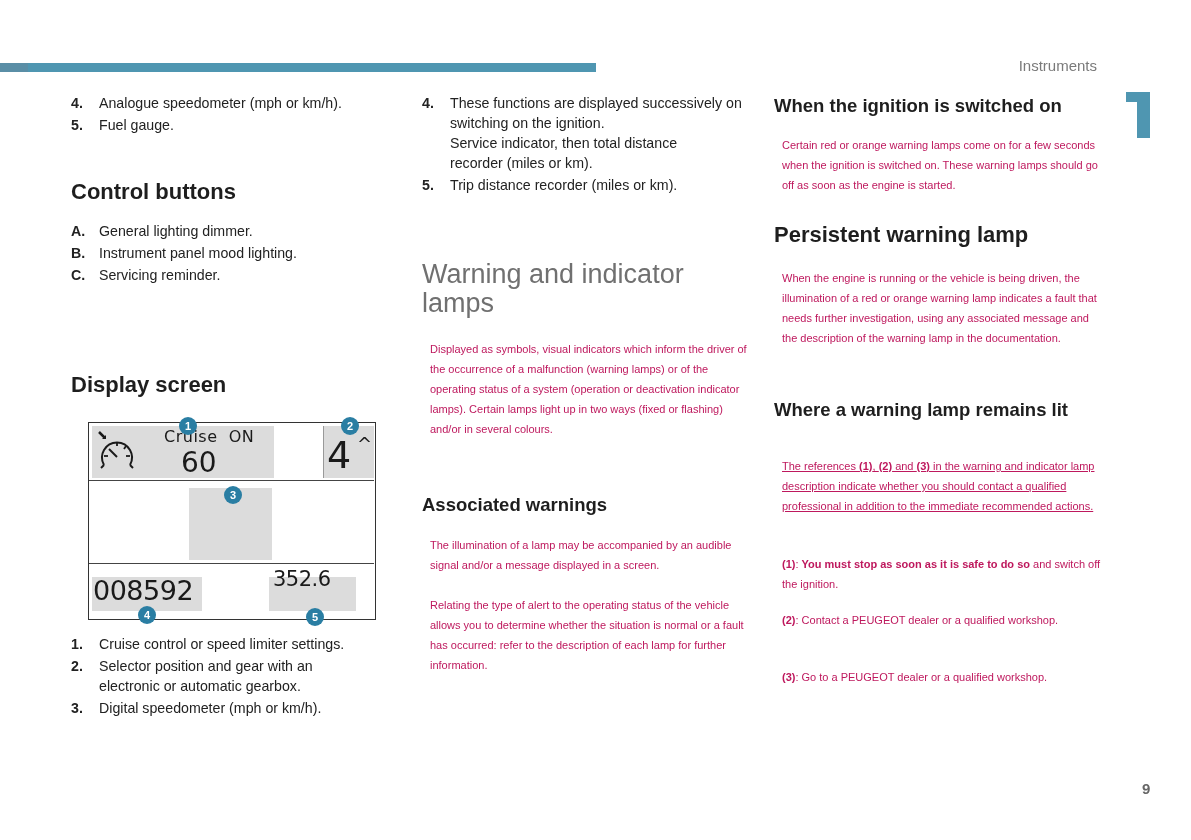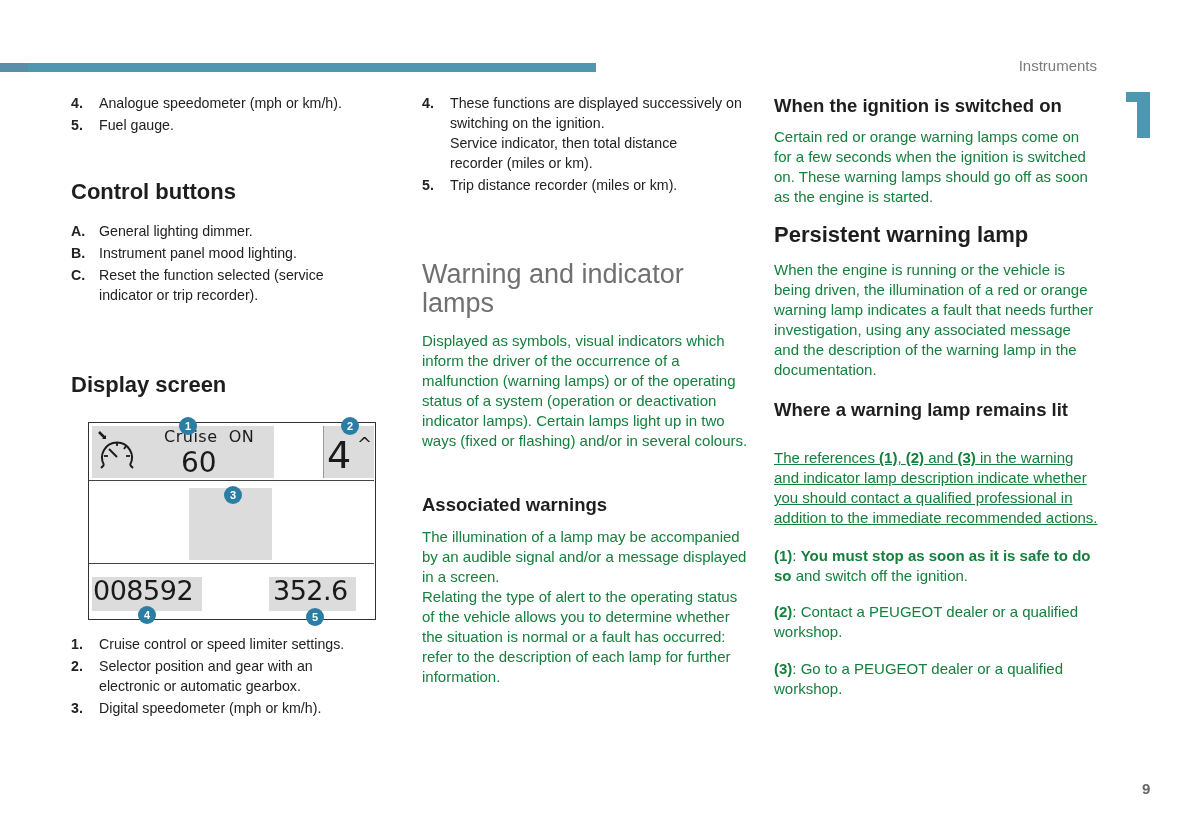--- a/index.html
+++ b/index.html
@@ -18,40 +18,40 @@
   .col2 { left:422px; width:330px; }
   .col3 { left:774px; width:330px; }
   .list { position:absolute; margin:0; padding:0; list-style:none; }
   .list li { position:relative; padding-left:28px; font-size:14.2px; line-height:20px; color:#222; margin-bottom:2px; }
   .list li .num { position:absolute; left:0; top:0; font-weight:bold; }
   .list li .sub { display:block; }
 
   h2.h-big { position:absolute; margin:0; font-size:22px; font-weight:bold; color:#1e1e1e;text-align:center; }
   h3.h-mid { position:absolute; margin:0; font-size:18.5px; font-weight:bold; color:#1e1e1e; }
   h2.h-light { position:absolute; margin:0; font-size:27px; font-weight:normal; color:#707070; line-height:29px; }
-  p.para { position:absolute; margin:0; font-size:15px; line-height:20px; color:#15803d; }
+  p.para { position:absolute; margin:8px; font-size:11px; line-height:20px; color:#be185d; }
   b { font-weight:bold; }
 
   
   .display { position:absolute; left:88px; top:422px; width:288px; height:198px; border:1.5px solid #333; background:#fff; box-sizing:border-box; }
   .disp-row1 { position:absolute; left:0; top:0; width:285px; height:57px; border-bottom:1.5px solid #444; }
   .disp-row3 { position:absolute; left:0; top:140px; width:285px; height:55px; border-top:1.5px solid #444; }
   .cruise-box { position:absolute; left:3px; top:3px; width:182px; height:52px; background:#dcdcdc; }
   .gear-box { position:absolute; left:234px; top:3px; width:50px; height:52px; background:#dcdcdc; border-left:1px solid #999; }
   .speed-box { position:absolute; left:100px; top:65px; width:83px; height:72px; background:#dcdcdc; }
   .odo-box { position:absolute; left:3px; top:154px; width:110px; height:34px; background:#dcdcdc; }
   .trip-box { position:absolute; left:180px; top:154px; width:87px; height:34px; background:#dcdcdc; }
   .lcd { position:absolute; font-family:"DejaVu Sans", sans-serif; color:#1a1a1a; font-weight:normal; }
   .cruise-label { left:75px; top:4px; font-size:16px; letter-spacing:0.5px; }
   .cruise-speed { left:92px; top:23px; font-size:28px; }
   .gear-val { left:238px; top:10px; font-size:38px; }
   .gear-arrow { left:268px; top:10px; font-size:18px; }
   .speed-val { left:104px; top:68px; font-size:58px; letter-spacing:-2px; }
   .odo-val { left:4px; top:152px; font-size:27px; letter-spacing:-0.5px; }
-  .trip-val { left:184px; top:144px; font-size:27px; letter-spacing:-0.5px;margin-top:8px; }
+  .trip-val { left:184px; top:144px; font-size:21px; letter-spacing:-0.5px; }
   .gauge-icon { position:absolute; left:6px; top:6px; width:44px; height:44px; }
   .badge { position:absolute; width:18px; height:18px; border-radius:50%; background:#2a7ea3; color:#fff;
            font-size:11px; font-weight:bold; text-align:center; line-height:18px; font-family:"Liberation Sans", sans-serif; }
 </style>
 </head>
 <body>
 
 <div class="topbar">
     <div class="cap"></div>
   </div>
@@ -67,21 +67,21 @@
     <li><span class="num">4.</span><span>Analogue speedometer (mph or km/h).</span></li>
     <li><span class="num">5.</span><span>Fuel gauge.</span></li>
   </ul>
 
   <h2 class="h-big" style="top:179px;">Control buttons</h2>
   <ul class="list" style="top:221px; width:330px;">
     <li><span class="num">A.</span><span>General lighting dimmer.</span></li>
     <li><span class="num">B.</span><span>Instrument panel mood lighting.</span></li>
     <li style="width:280px;">
         <span class="num">C.</span>
-        <span class="sub">Reset the function selected (service indicator or trip recorder).</span>
+        <span class="sub">Servicing reminder.</span>
       </li>
   </ul>
 
   <h2 class="h-big" style="top:372px;">Display screen</h2>
 
   <ul class="list" style="top:634px; width:330px;">
     <li><span class="num">1.</span><span>Cruise control or speed limiter settings.</span></li>
     <li style="width:300px;">
         <span class="num">2.</span>
         <span class="sub" style="width:240px;">Selector position and gear with an electronic or automatic gearbox.</span>

